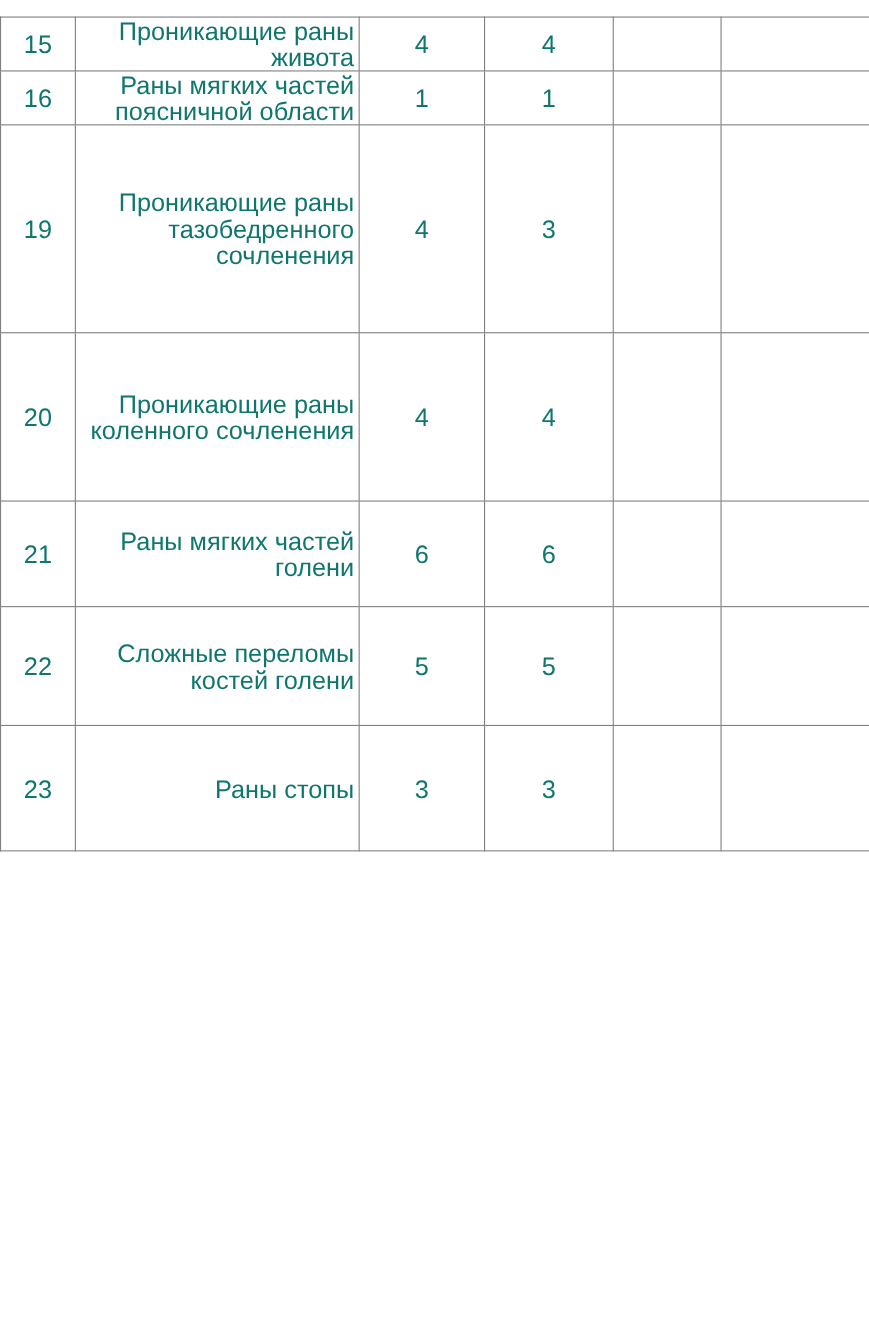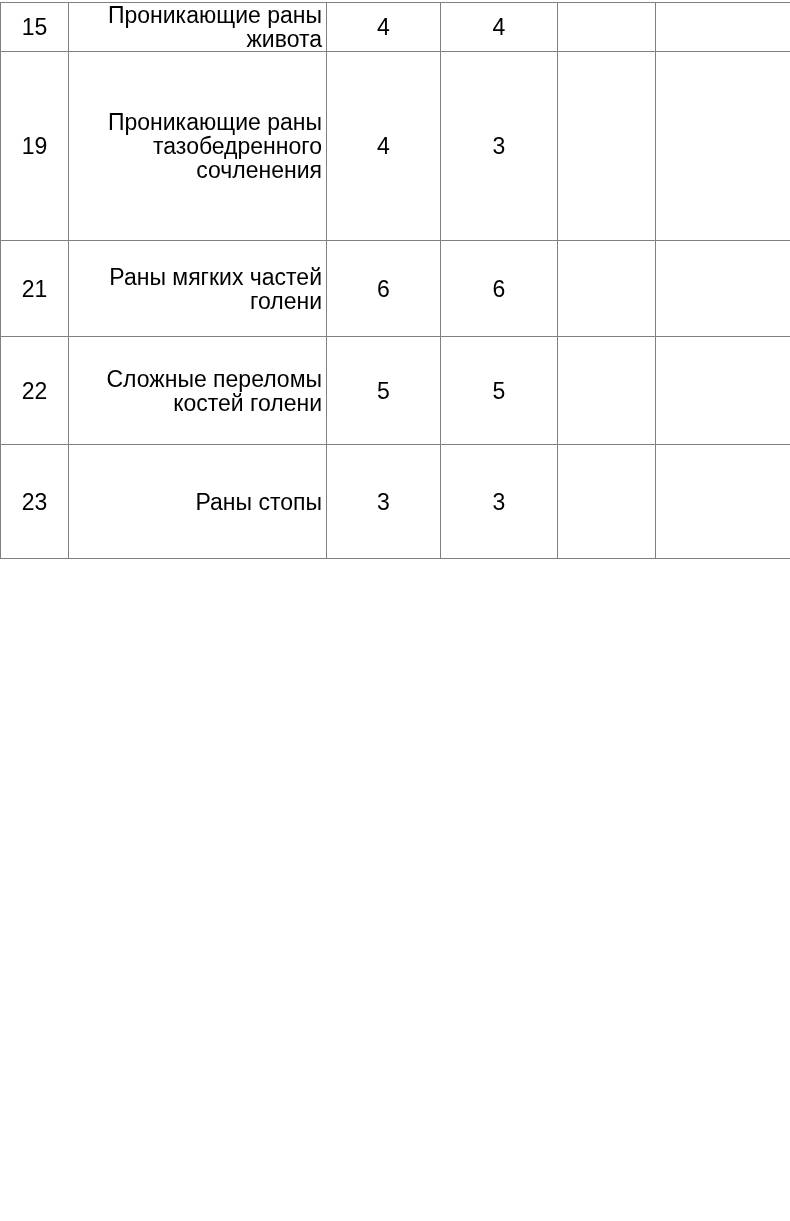--- a/index.html
+++ b/index.html
@@ -7,25 +7,25 @@
     padding: 0;
     background: #ffffff;
     width: 790px;
     height: 1221px;
     overflow: hidden;
   }
   .doc-table {
     border-collapse: collapse;
     table-layout: fixed;
     width: 790px;
-    margin-top: 2px;
+    margin-top: 15px;
     font-family: "Liberation Sans", "DejaVu Sans", sans-serif;
     font-size: 23px;
     line-height: 24px;
-    color: #000000;
+    color: #0f766e;
   }
   .doc-table td {
     border: 1px solid #808080;
     vertical-align: middle;
     padding: 0;
     overflow: hidden;
   }
   .doc-table td.last {
     border-right: none;
   }
@@ -57,27 +57,45 @@
   <tbody>
     <tr style="height:48px">
       <td class="num">15</td>
       <td class="desc">Проникающие раны
 живота</td>
       <td class="val">4</td>
       <td class="val">4</td>
       <td class="val"></td>
       <td class="val last"></td>
     </tr>
+    <tr style="height:48px">
+      <td class="num">16</td>
+      <td class="desc">Раны мягких частей
+поясничной области</td>
+      <td class="val">1</td>
+      <td class="val">1</td>
+      <td class="val"></td>
+      <td class="val last"></td>
+    </tr>
     <tr style="height:189px">
       <td class="num">19</td>
       <td class="desc">Проникающие раны
 тазобедренного
 сочленения</td>
       <td class="val">4</td>
       <td class="val">3</td>
+      <td class="val"></td>
+      <td class="val last"></td>
+    </tr>
+    <tr style="height:153px">
+      <td class="num">20</td>
+      <td class="desc">Проникающие раны
+коленного сочленения</td>
+      <td class="val">4</td>
+      <td class="val">4</td>
       <td class="val"></td>
       <td class="val last"></td>
     </tr>
     <tr style="height:96px">
       <td class="num">21</td>
       <td class="desc">Раны мягких частей
 голени</td>
       <td class="val">6</td>
       <td class="val">6</td>
       <td class="val"></td>

